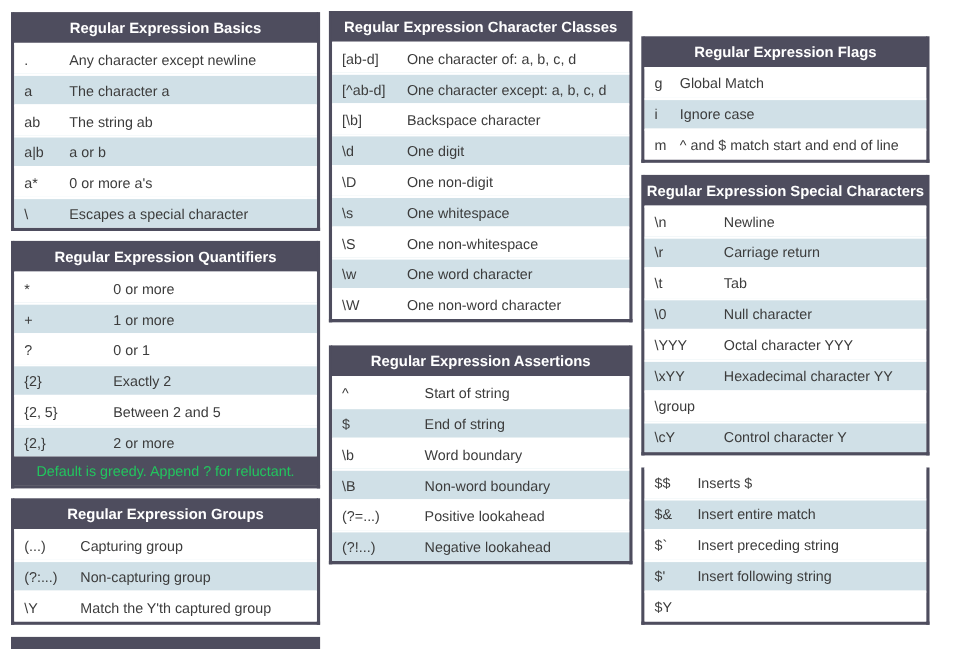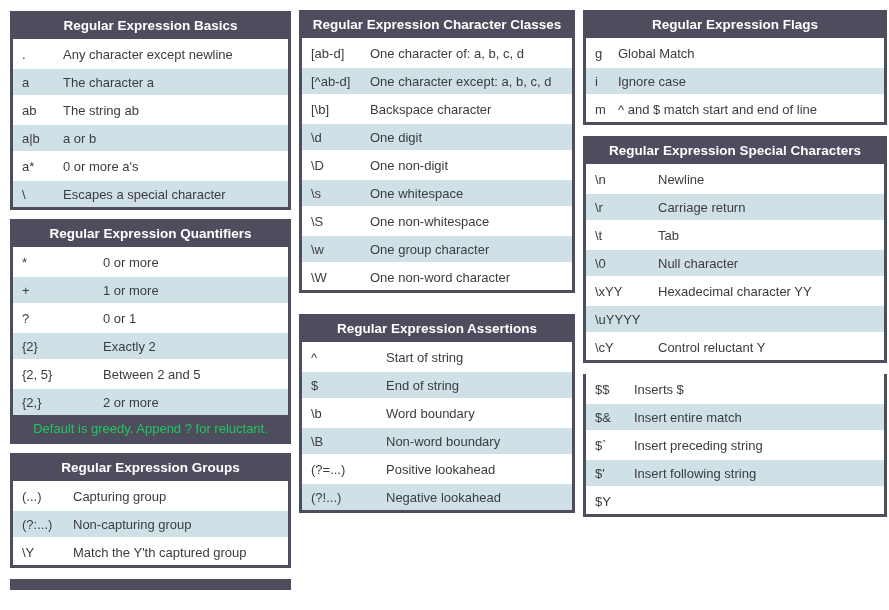--- a/index.html
+++ b/index.html
@@ -10,21 +10,21 @@
     font-family: "Liberation Sans", sans-serif;
   }
   .sheet {
     display: flex;
     padding: 10px 0 0 10px;
     gap: 8px;
   }
   .col { display: flex; flex-direction: column; flex-shrink: 0; }
   .col-left   { width: 281px; gap: 9px; padding-top: 1px; }
   .col-middle { width: 276px; gap: 21px; }
-  .col-right  { width: 304px; gap: 11px; }
+  .col-right  { width: 262px; gap: 11px; justify-content: center; }
 
   .card {
     border: 3px solid #4e4d5e;
     border-top: none;
     background: #ffffff;
   }
   .hd {
     background: #4e4d5e;
     color: #ffffff;
     font-size: 13.5px;
@@ -182,21 +182,21 @@
           <div class="row">
             <span class="code">\s</span>
             <span class="desc">One whitespace</span>
           </div>
           <div class="row">
             <span class="code">\S</span>
             <span class="desc">One non-whitespace</span>
           </div>
           <div class="row">
             <span class="code">\w</span>
-            <span class="desc">One group character</span>
+            <span class="desc">One word character</span>
           </div>
           <div class="row">
             <span class="code">\W</span>
             <span class="desc">One non-word character</span>
           </div>
         </div>
     </section>
 
     <section class="card" style="--cw:84px">
       <h2 class="hd">Regular Expression Assertions</h2>
@@ -261,29 +261,33 @@
           </div>
           <div class="row">
             <span class="code">\t</span>
             <span class="desc">Tab</span>
           </div>
           <div class="row">
             <span class="code">\0</span>
             <span class="desc">Null character</span>
           </div>
           <div class="row">
+            <span class="code">\YYY</span>
+            <span class="desc">Octal character YYY</span>
+          </div>
+          <div class="row">
             <span class="code">\xYY</span>
             <span class="desc">Hexadecimal character YY</span>
           </div>
           <div class="row">
-            <span class="code">\uYYYY</span>
+            <span class="code">\group</span>
           </div>
           <div class="row">
             <span class="code">\cY</span>
-            <span class="desc">Control reluctant Y</span>
+            <span class="desc">Control character Y</span>
           </div>
         </div>
     </section>
 
     <section class="card" style="--cw:48px">
       <div class="rows">
           <div class="row">
             <span class="code">$$</span>
             <span class="desc">Inserts $</span>
           </div>

